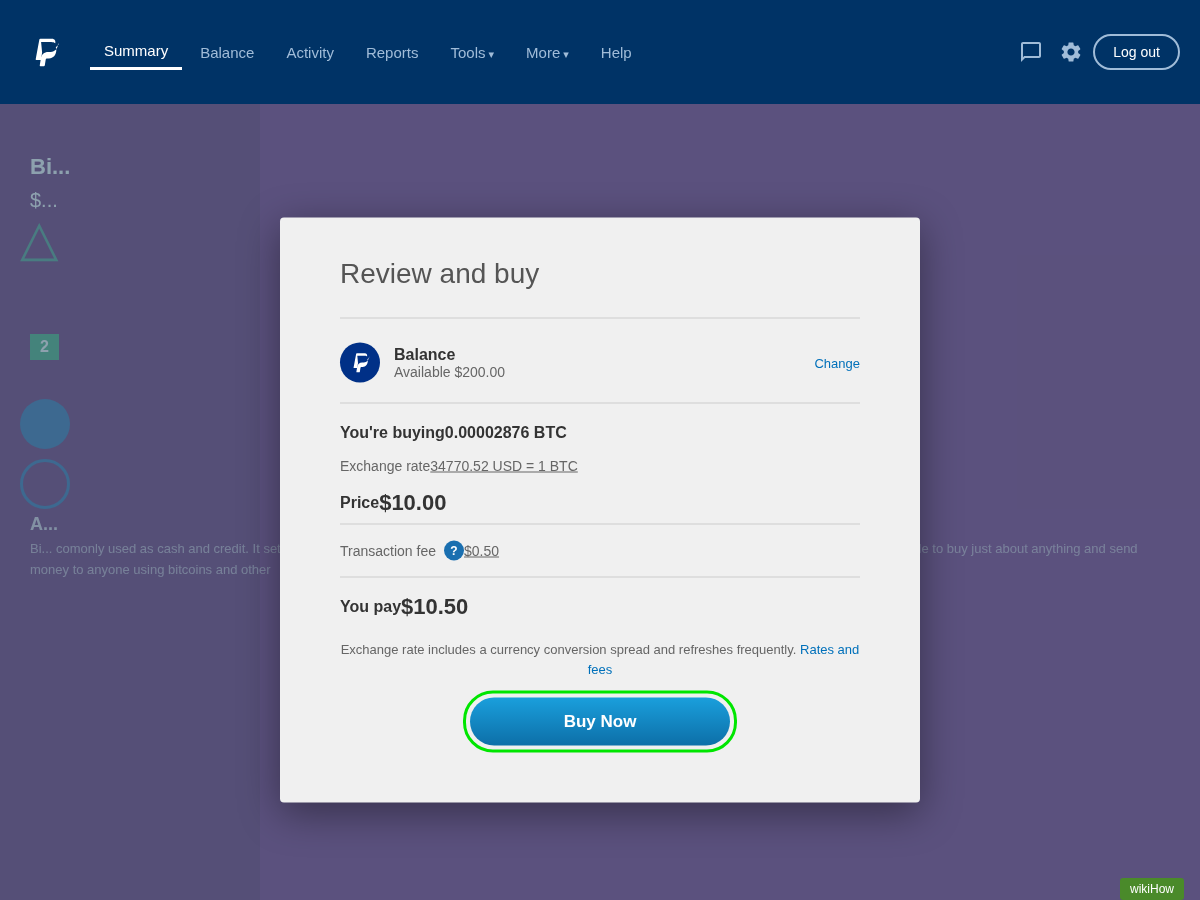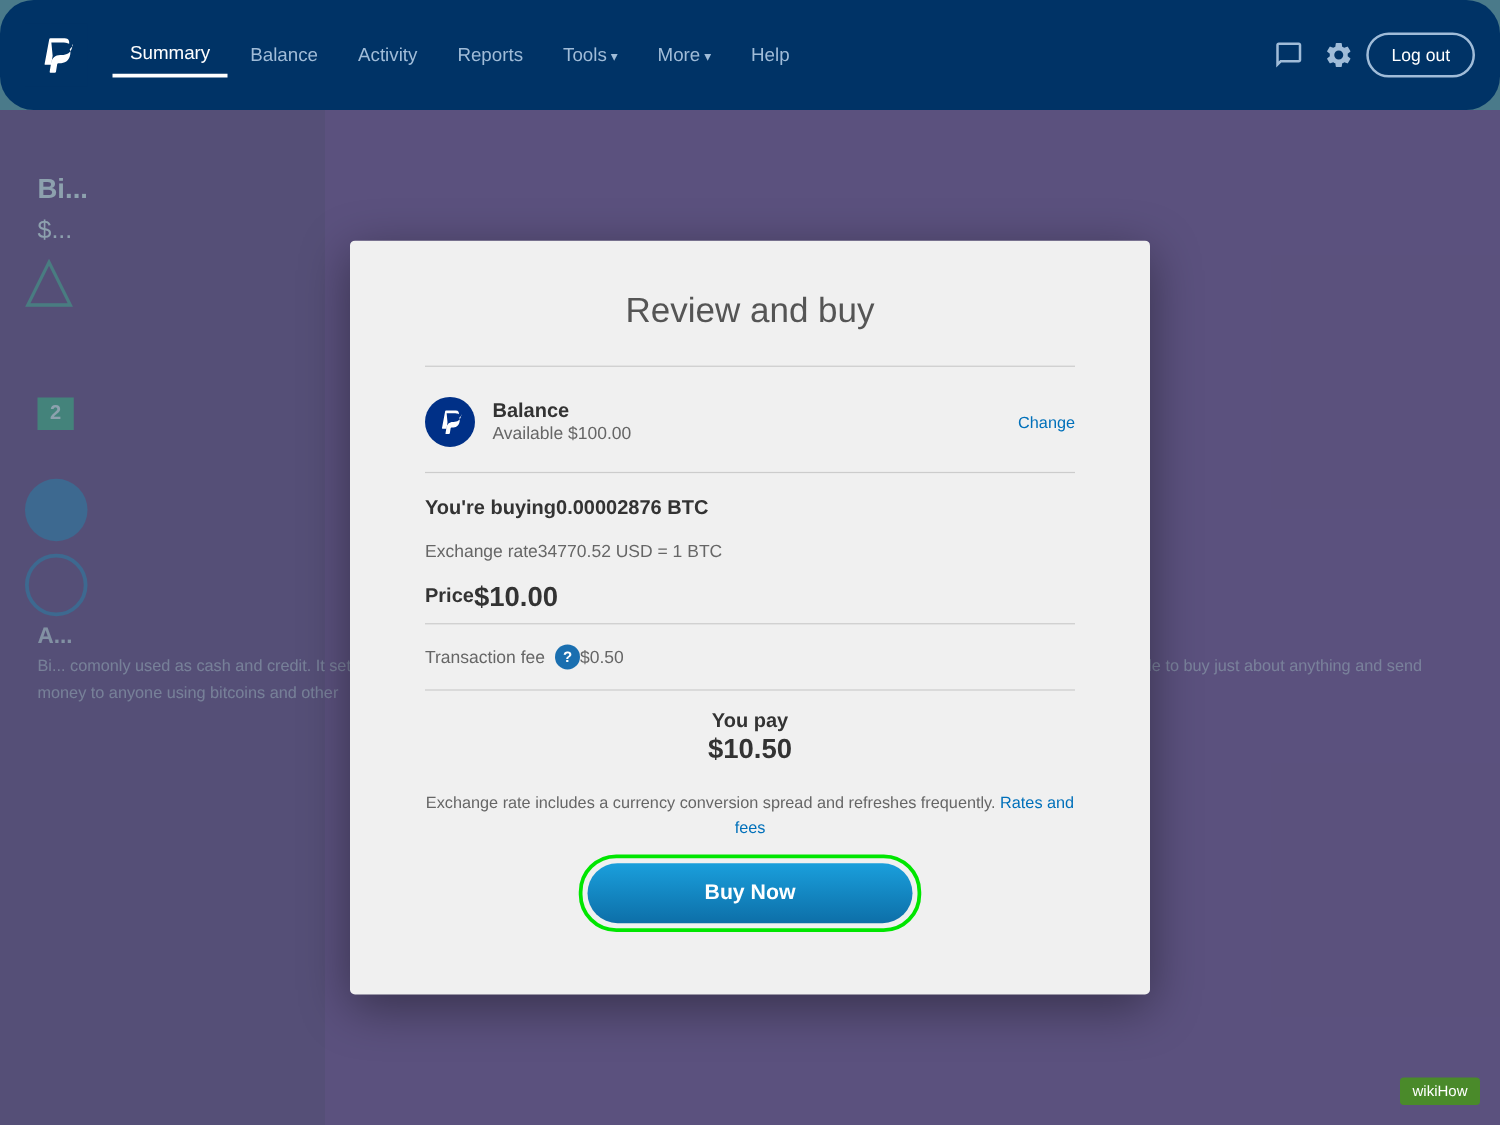--- a/index.html
+++ b/index.html
@@ -1,26 +1,25 @@
 <!DOCTYPE html>
 <html><head>
   <meta charset="utf-8">
   <style>
     * { margin: 0; padding: 0; box-sizing: border-box; }
     body { width: 1200px; height: 900px; overflow: hidden; font-family: Arial, Helvetica, sans-serif; background: #4a7a8a; }
 
     
     .navbar {
       background: #003366;
-      height: 88px;
+      height: 104px;
       display: flex;
       align-items: center;
       padding: 0 20px;
       gap: 0;
-      border-radius: 27px;
     }
     .navbar .logo {
       width: 50px;
       height: 50px;
       background: #003366;
       display: flex;
       align-items: center;
       justify-content: center;
       margin-right: 20px;
     }
@@ -166,21 +165,21 @@
       background: #f0f0f0;
       width: 640px;
       border-radius: 4px;
       padding: 0;
       box-shadow: 0 10px 40px rgba(0,0,0,0.4);
     }
     .modal-inner {
       padding: 40px 60px 50px;
     }
     .modal-title {
-      text-align: center;
+      text-align: left;
       font-size: 28px;
       color: #555;
       font-weight: 300;
       margin-bottom: 28px;
     }
     .modal-divider {
       border: none;
       border-top: 1px solid #ccc;
       margin-bottom: 24px;
     }
@@ -242,20 +241,21 @@
       font-weight: normal;
     }
     .detail-value {
       font-size: 16px;
       color: #333;
       font-weight: bold;
     }
     .detail-value-light {
       font-size: 14px;
       color: #666;
+      text-decoration: underline;
     }
     .detail-value-large {
       font-size: 22px;
       color: #333;
       font-weight: bold;
     }
 
     .transaction-fee-row {
       display: flex;
       align-items: center;
@@ -383,21 +383,21 @@
       <div class="payment-row">
         <div class="payment-left">
           <div class="paypal-logo-small">
             <svg viewBox="0 0 24 24" fill="white">
               <path d="M20.067 8.478c.492.88.556 2.014.3 3.327-.74 3.806-3.276 5.12-6.514 5.12h-.5a.805.805 0 0 0-.794.68l-.04.22-.63 3.99-.03.17a.804.804 0 0 1-.794.679H8.54a.483.483 0 0 1-.477-.558l.79-5.01C9.13 13.972 11.5 12 14.408 12h.74c3.238 0 5.773-1.313 6.514-5.12.115-.59.158-1.124.13-1.607.17.38.27.788.275 1.205z"></path>
               <path d="M9.07 4.5H15.5c.77 0 1.49.05 2.13.16.186.03.365.067.538.108.173.04.34.087.5.14.08.025.158.052.234.08.297.115.57.258.808.432C20.052 3.726 19.45 2 17.09 2H8.56a.805.805 0 0 0-.794.68L5.013 17.36a.483.483 0 0 0 .477.558h3.47l.87-5.508L9.07 4.5z"></path>
             </svg>
           </div>
           <div class="payment-info">
             <div class="payment-title">Balance</div>
-            <div class="payment-sub">Available $100.00</div>
+            <div class="payment-sub">Available $200.00</div>
           </div>
         </div>
         <a class="change-link">Change</a>
       </div>
 
       <div class="detail-row">
         <span class="detail-label">You're buying</span>
         <span class="detail-value">0.00002876 BTC</span>
       </div>
 
@@ -416,21 +416,21 @@
       <div class="detail-row">
         <div class="transaction-fee-row">
           <span class="detail-label-light">Transaction fee</span>
           <span class="question-icon">?</span>
         </div>
         <span class="detail-value-light">$0.50</span>
       </div>
 
       <hr class="divider-thin">
 
-      <div class="detail-row" style="margin-bottom: 20px; flex-direction: column;">
+      <div class="detail-row" style="margin-bottom: 20px;">
         <span class="detail-label">You pay</span>
         <span class="detail-value-large">$10.50</span>
       </div>
 
       <div class="disclaimer">
         <span>Exchange rate includes a currency conversion spread and refreshes frequently.</span>
         <a class="rates-link">Rates and fees</a>
       </div>
 
       <div class="buy-now-wrapper">

